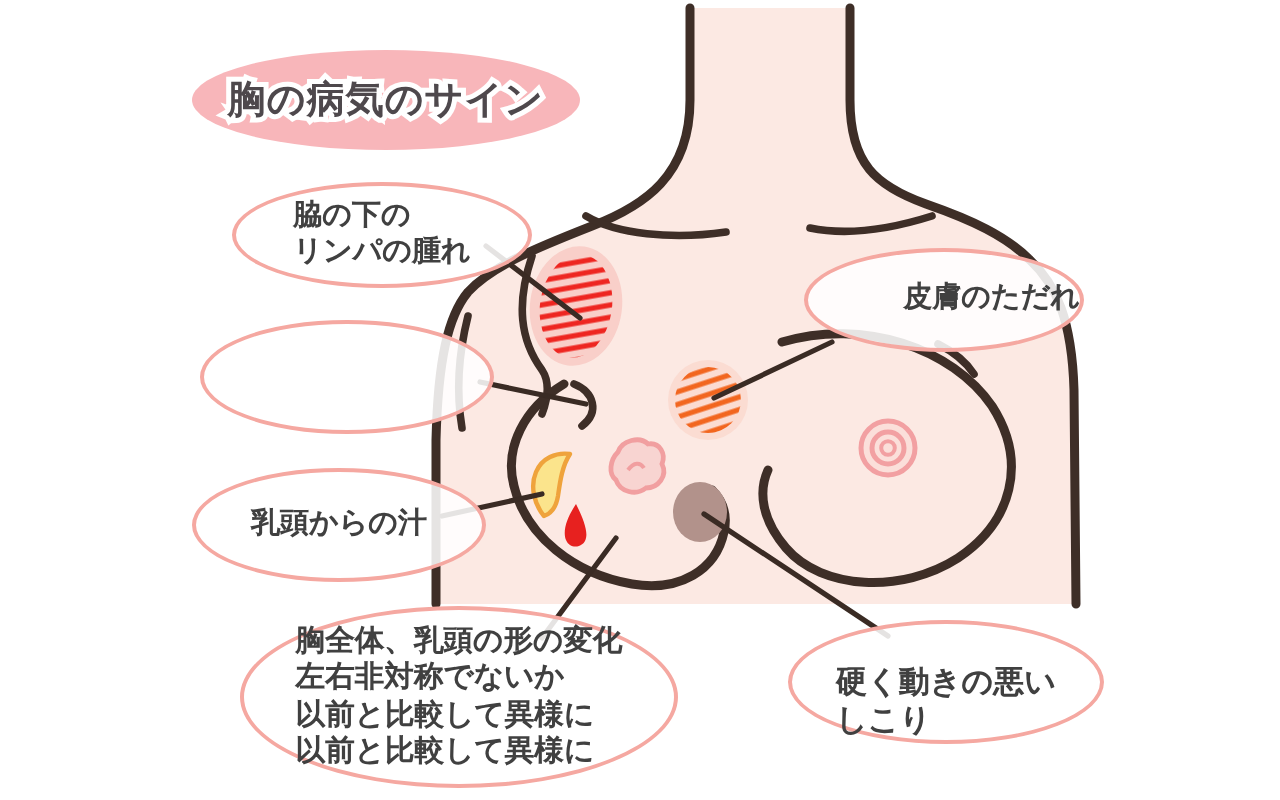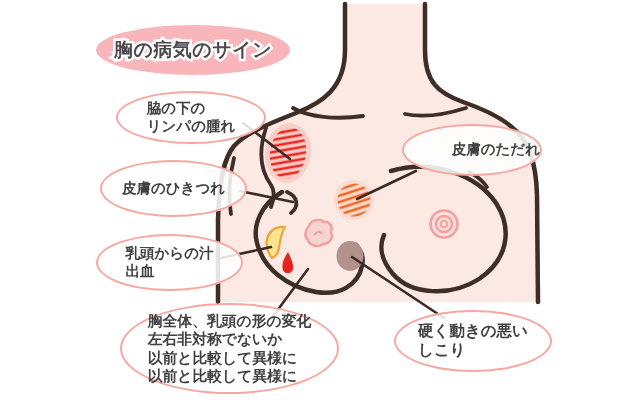--- a/index.html
+++ b/index.html
@@ -31,21 +31,21 @@
     position:absolute;left:0;top:0;color:#fff;
     -webkit-text-stroke:5px #ffffff;
     text-shadow:0 0 2px #fff, 1px 1px 0 #fff, -1px -1px 0 #fff, 1px -1px 0 #fff, -1px 1px 0 #fff;
   }
   #title-badge .fill{position:relative;color:#4e484c;}
   .lbl-lymph    {left:116px;top:91px; width:150px;height:53px;}
   .lbl-hiki     {left:100px;top:160px;width:147px;height:57px;}
   .lbl-nyuto    {left:96px; top:234px;width:147px;height:57px;font-family:Liberation Serif, serif;}
   .lbl-tadare   {left:402px;top:124px;width:140px;height:52px;justify-content:flex-end;}
   .lbl-shape    {left:120px;top:303px;width:219px;height:91px;font-size:14.8px;}
-  .lbl-shikori  {left:394px;top:310px;width:158px;height:62px;font-size:15.5px;}
+  .lbl-shikori  {left:394px;top:310px;width:158px;height:62px;font-size:15.5px;align-items:flex-end;}
 </style>
 </head>
 <body>
 
 <div id="stage">
 
   <svg id="bodysvg" width="640" height="400" viewBox="0 0 640 400">
     <defs>
       <pattern id="hatchRed" width="6" height="6" patternUnits="userSpaceOnUse" patternTransform="rotate(-18)">
         <line x1="0" y1="3" x2="6" y2="3" stroke="#ee2621" stroke-width="2.6"></line>
@@ -129,28 +129,26 @@
 
   <div class="label lbl-lymph">
     <div class="txt">
       <span>脇の下の</span>
       <span>リンパの腫れ</span>
     </div>
   </div>
 
   <div class="label lbl-hiki">
     <div class="txt">
-      <span>皮膚のひきつれ</span>
     </div>
   </div>
 
   <div class="label lbl-nyuto">
     <div class="txt">
       <span>乳頭からの汁</span>
-      <span>出血</span>
     </div>
   </div>
 
   <div class="label lbl-tadare">
     <div class="txt">
       <span>皮膚のただれ</span>
     </div>
   </div>
 
   <div class="label lbl-shape">

